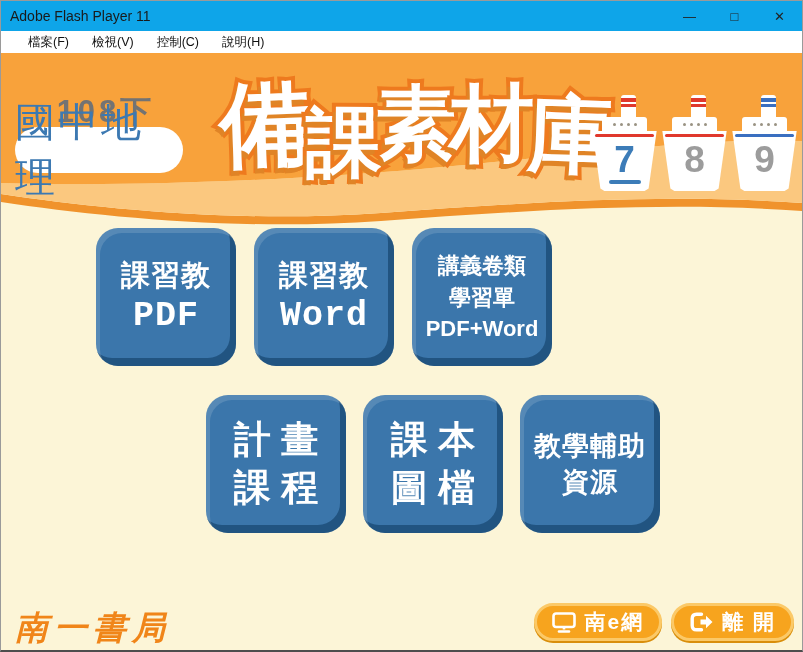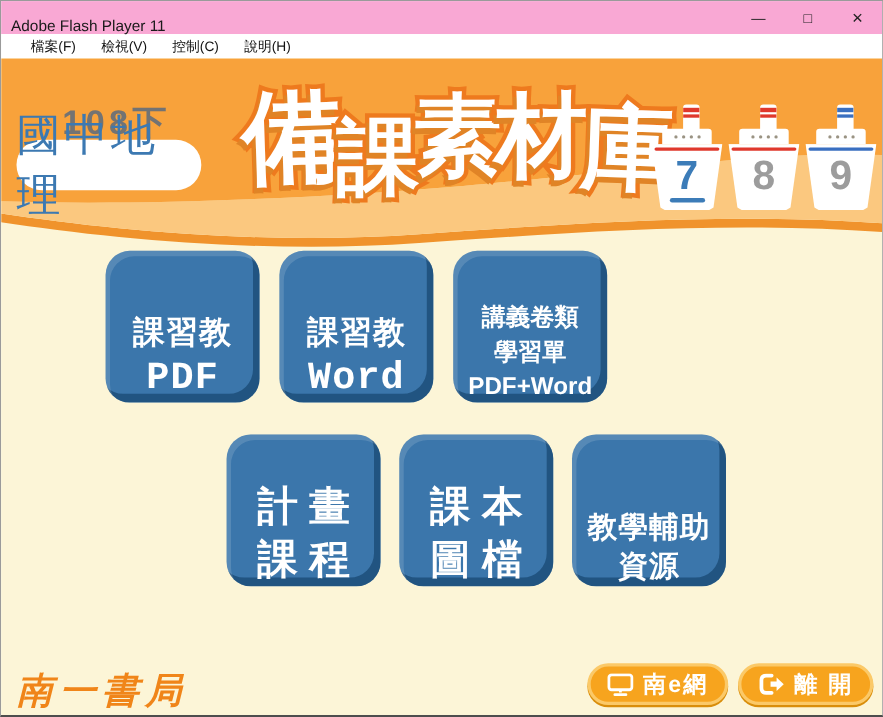--- a/index.html
+++ b/index.html
@@ -3,21 +3,21 @@
 <meta charset="utf-8">
 <style>
   * { margin:0; padding:0; box-sizing:border-box; }
   body { font-family:"Liberation Sans", sans-serif; background:#d8d8d8; }
   .window{
     width:803px; height:652px; background:#fff;
     border:1px solid #9a9a9a; border-bottom:2px solid #4d4d4d;
     position:relative; overflow:hidden;
   }
   
-  .titlebar{ height:30px; display:flex; align-items:flex-end; background:#f9a8d4; }
+  .titlebar{ height:30px; display:flex; align-items:center; background:#0ea5e9; }
   .titlebar .title{ font-size:14px; color:#1a1a1a; padding-left:9px; flex:1; }
   .win-controls{ display:flex; height:100%; }
   .win-btn{ width:45px; height:100%; display:flex; align-items:center; justify-content:center;
             font-size:13px; color:#222; cursor:default; }
   
   .menubar{ height:22px; display:flex; align-items:center; background:#fff; padding-left:24px; }
   .menu-item{ font-size:12.5px; color:#111; margin-right:17px; padding:1px 3px; }
   
   .stage{ position:relative; width:801px; height:598px; background:#FCF5D7; overflow:hidden; }
   .wave-svg{ position:absolute; left:0; top:0; }
@@ -57,21 +57,21 @@
   .hull .sel-line{ width:32px; height:4px; border-radius:2px; background:#3C7CB8; }
   .boat-red .f1,.boat-red .f2,.boat-red .topline{ background:#E0382C; }
   .boat-blue .f1,.boat-blue .f2,.boat-blue .topline{ background:#3A6FC0; }
   
   .btn-row{ position:absolute; display:flex; }
   .row1{ left:95px; top:175px; gap:18px; }
   .row2{ left:205px; top:342px; gap:17px; }
   .blue-btn{
     width:140px; height:138px; border-radius:22px; background:#3B76AB;
     box-shadow:inset 4px 5px 0 rgba(255,255,255,.14), inset -6px -8px 0 rgba(13,56,95,.55);
-    display:flex; flex-direction:column; align-items:center; justify-content:flex-end;
+    display:flex; flex-direction:column; align-items:center; justify-content:center;
     color:#fff; font-weight:bold; text-align:center; cursor:pointer; border:none;
   }
   .blue-btn .l30{ font-size:29px; letter-spacing:1px; line-height:38px; }
   .blue-btn .l36{ font-size:35px; letter-spacing:1px; line-height:44px;font-family:Liberation Mono, monospace; }
   .blue-btn .l26{ font-size:22px; line-height:32px; }
   .blue-btn .l24{ font-size:22px; line-height:30px; }
   .blue-btn .l38{ font-size:37px; line-height:48px; }
   .blue-btn .l28{ font-size:27px; line-height:36px; letter-spacing:1px; }
   
   .logo{ position:absolute; left:14px; bottom:0px; font-family:"Liberation Serif", serif;

